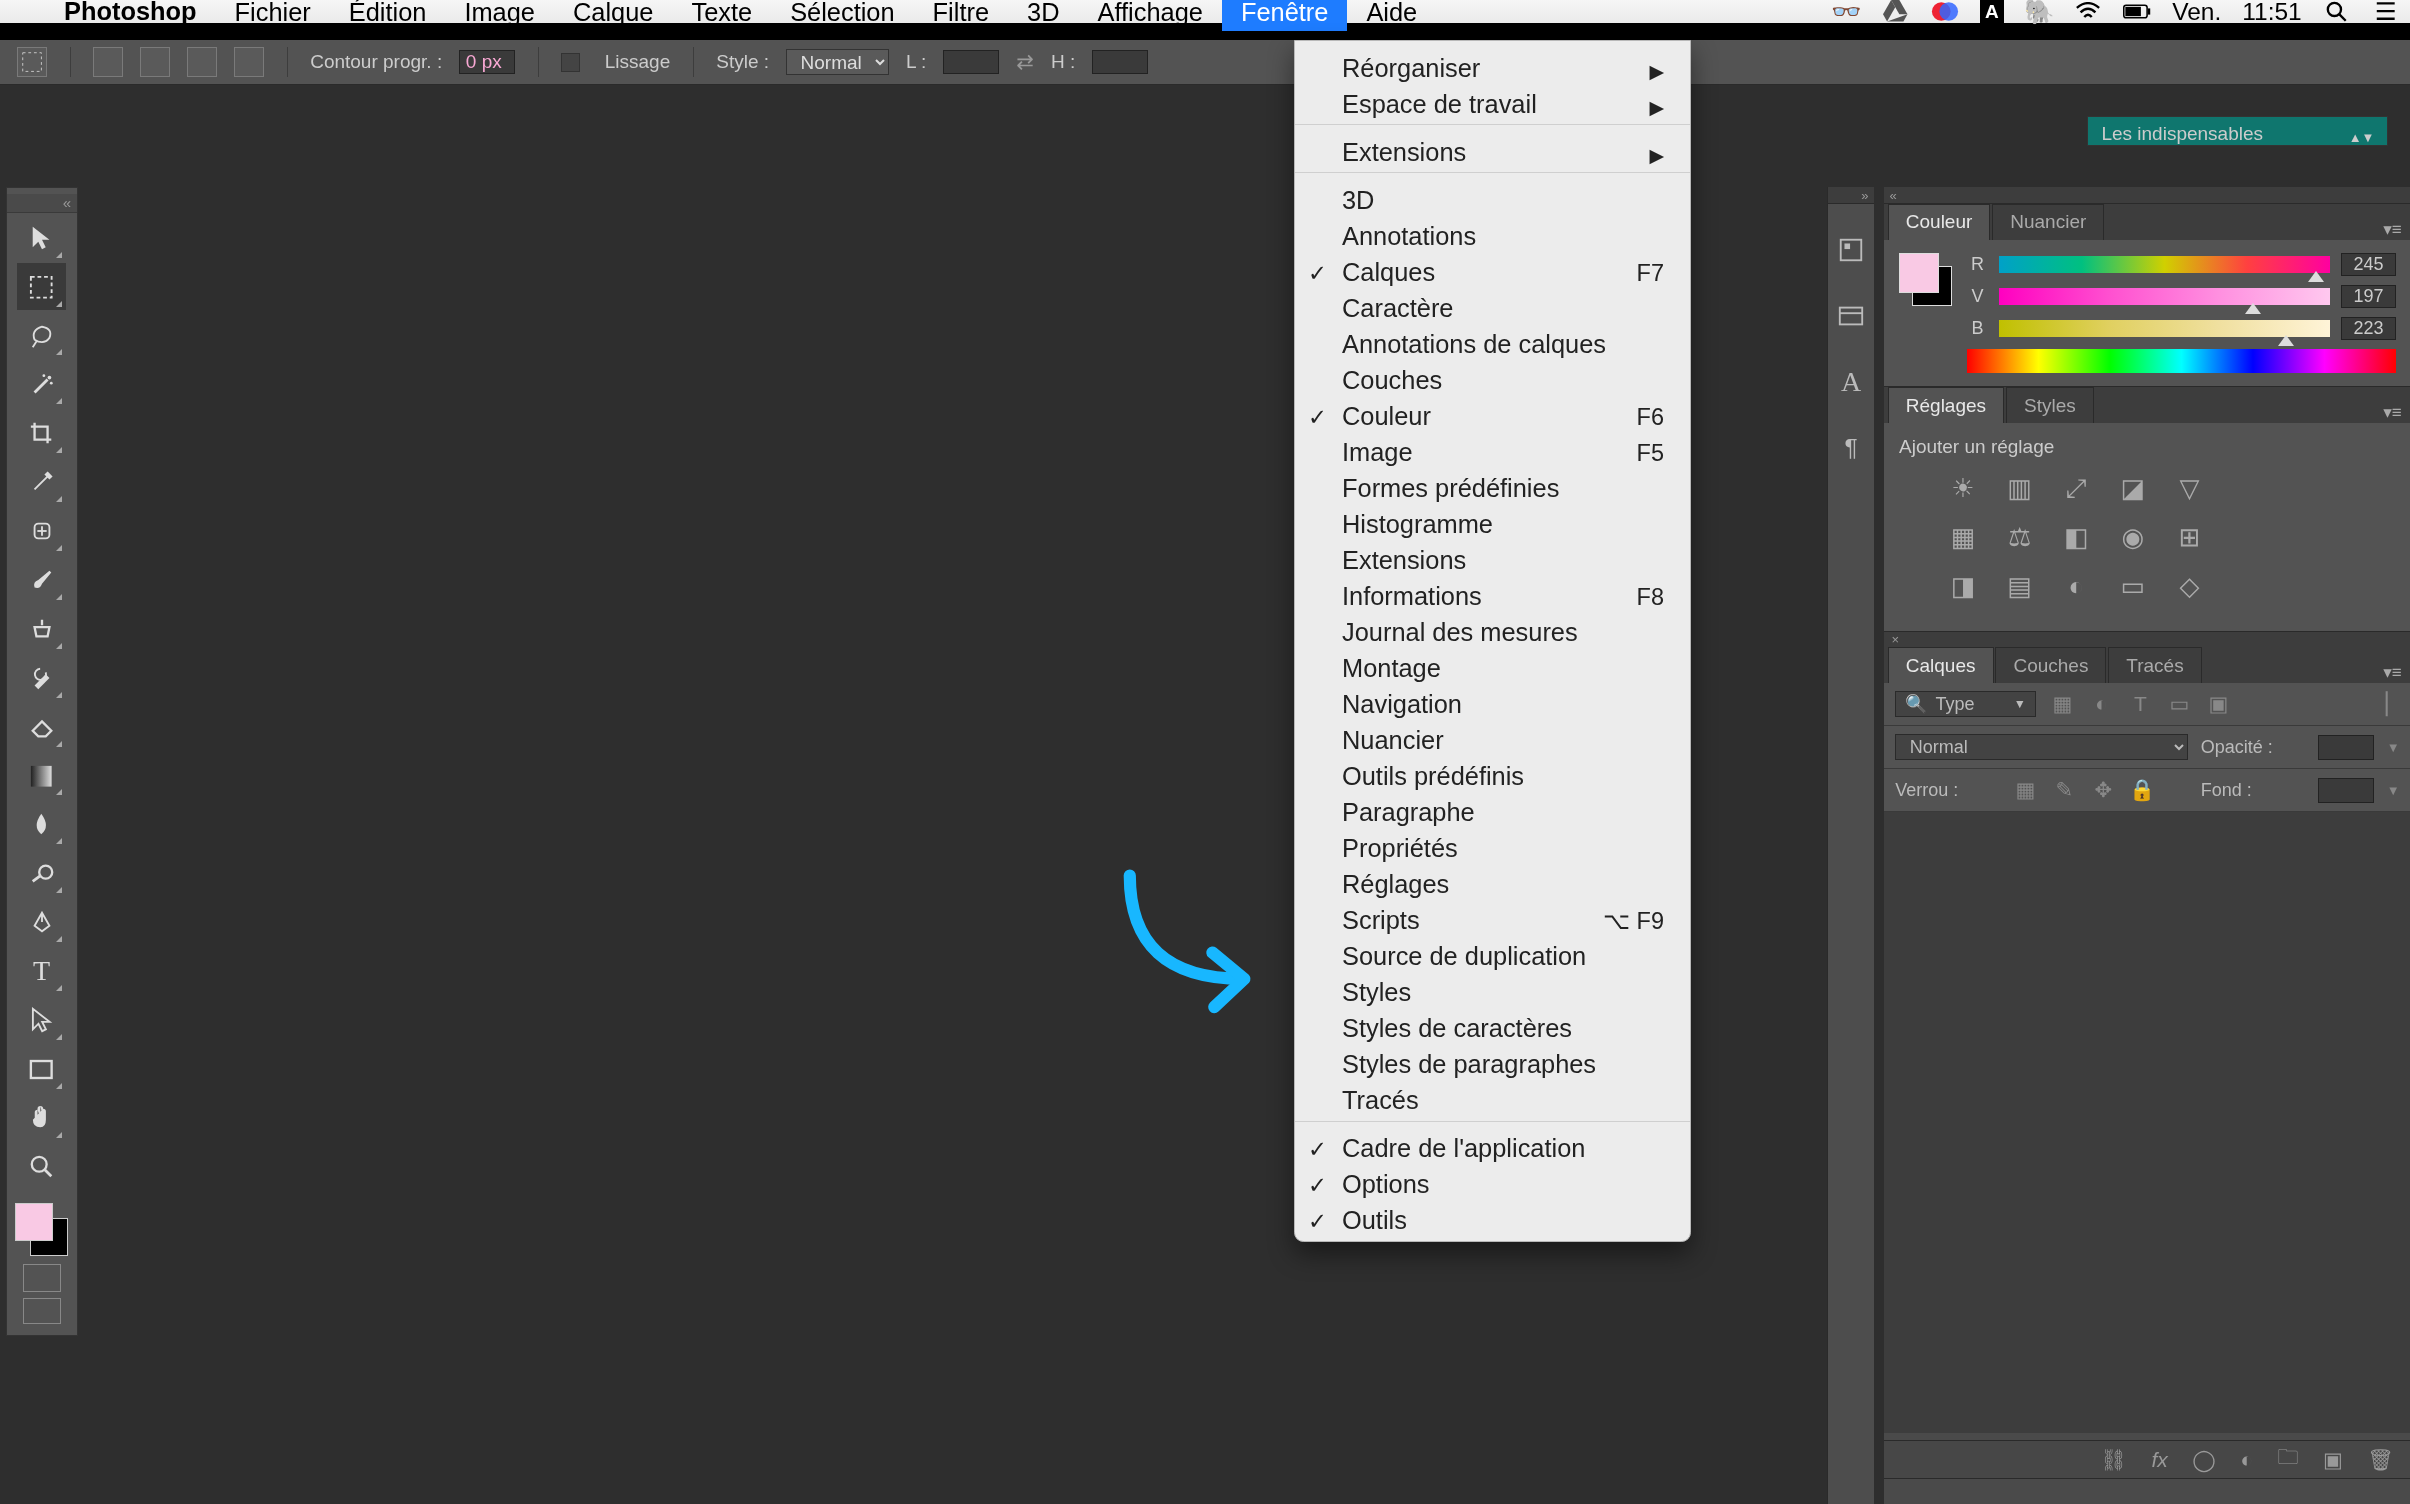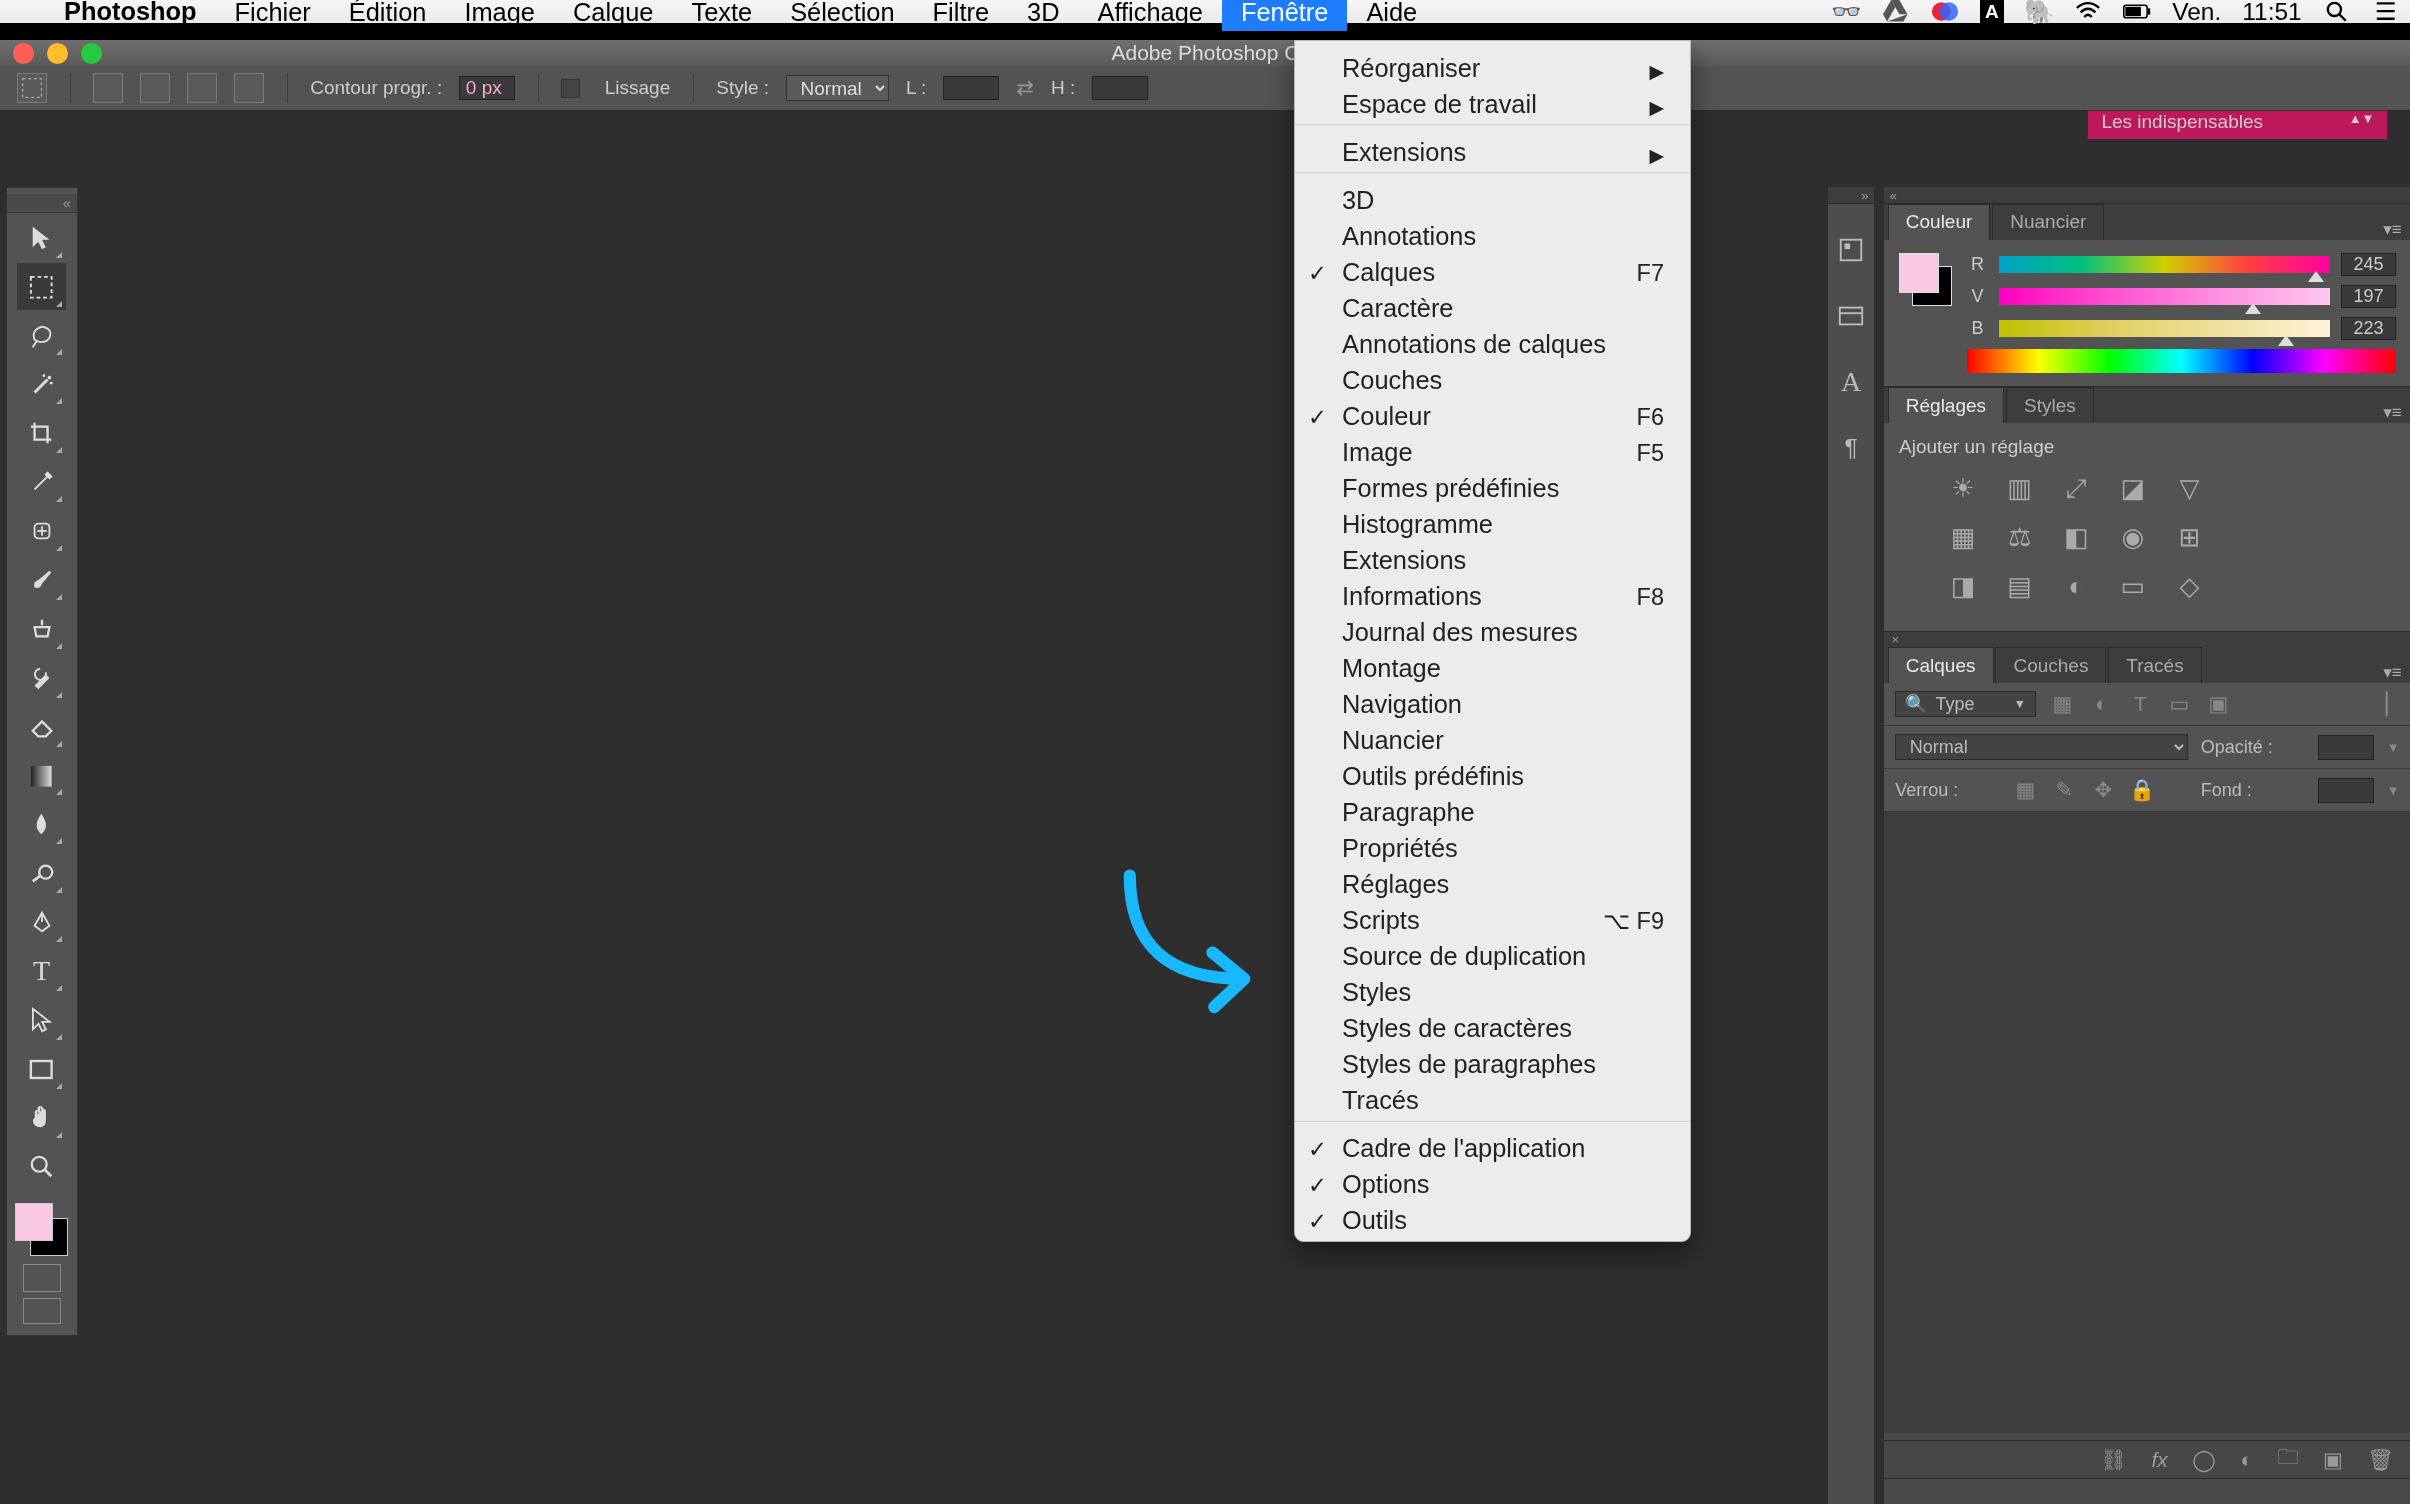--- a/index.html
+++ b/index.html
@@ -24,21 +24,21 @@
 .titlebar .title { position:absolute; left:50%; transform:translateX(-50%); color:#ddd; font-size:21px; }
 
 .optionsbar { height: 45px; background: #535353; border-bottom: 0.9px solid #2a2a2a; display: flex; align-items: center; padding: 0 17px; color: #ccc; font-size: 20px; gap: 17px; }
 .optionsbar .ico-btn { width: 30px; height: 30px; border: 0.9px solid #7a7a7a; background: #5a5a5a; display:inline-block; }
 .optionsbar .sep { width: 0.9px; height: 30px; background: #3d3d3d; margin: 0 5.6px; }
 .optionsbar label { font-size: 19px; }
 .optionsbar .field { width: 56px; height: 24.5px; background: #3a3a3a; border:0.9px solid #222; color:#f9a8d4; padding:0 5.6px; font-size:19px; }
 .optionsbar select { background:#5a5a5a; color:#ddd; border:0.9px solid #333; height:26px; font-size:19px; padding:0 9.4px; }
 .optionsbar .chk { width:19px;height:19px;border:0.9px solid #333;background:#444;display:inline-block;vertical-align:middle;margin-right:7.5px;}
 .optionsbar .swapico { font-size:21px; color:#999; }
-.workspace-dd { position:absolute; right:22.6px; top:70px; width:301px; height:30px; background:#be185d; border:0.9px solid #333; color:#ccc; font-size:19px; display:flex; align-items:flex-start; padding:0 13px; justify-content:space-between;}
+.workspace-dd { position:absolute; right:22.6px; top:76px; width:301px; height:30px; background:#0f766e; border:0.9px solid #333; color:#ccc; font-size:19px; display:flex; align-items:flex-end; padding:0 13px; justify-content:space-between;}
 .workspace-dd .tri { font-size:13px; color:#ccc; }
 
 
 .tools { position:absolute; left:5.6px; top:147px; width:72px; background:#535353; border:0.9px solid #333; padding:5.6px 0; }
 .tools .thead { height:19px; border-bottom:0.9px solid #3a3a3a; background:#4a4a4a; display:flex; align-items:center; justify-content:flex-end; padding-right:5.6px;}
 .tools .thead .x{color:#999;font-size:15px;}
 .tools .tool { width:49px; height:47px; margin: 1.9px auto; display:flex; align-items:center; justify-content:center; color:#ddd; font-size:28px; position:relative; }
 .tools .tool.sel { background:#3a3a3a; }
 .tools .tool .corner { position:absolute; right:3.8px; bottom:3.8px; width:0;height:0;border-left:6.6px solid transparent;border-bottom:6.6px solid #aaa; }
 .swatches { margin: 13px auto 7.5px; width:53px; height:53px; position:relative; }
@@ -159,28 +159,20 @@
       <svg width="22.6" height="22.6" viewBox="0 0 24 24">
           <circle cx="10" cy="10" r="7" stroke="#000" stroke-width="2.5" fill="none"></circle>
           <line x1="15" y1="15" x2="22" y2="22" stroke="#000" stroke-width="2.5"></line>
         </svg>
     </span>
     <span class="status-ico">☰</span>
   </div>
 </div>
 
 <div class="app-window">
-  <div class="titlebar">
-    <div class="traffic">
-      <span class="tl-r"></span>
-      <span class="tl-y"></span>
-      <span class="tl-g"></span>
-    </div>
-    <div class="title">Adobe Photoshop C</div>
-  </div>
 
   <div class="optionsbar">
     <span class="ico-btn" style="position:relative;">
       <svg width="28" height="28" style="position:absolute;left:0.9px;top:0.9px;" viewBox="0 0 30 30">
           <rect x="4" y="4" width="20" height="20" fill="none" stroke="#ccc" stroke-dasharray="3 3"></rect>
         </svg>
     </span>
     <span class="sep"></span>
     <span class="ico-btn"></span>
     <span class="ico-btn"></span>

